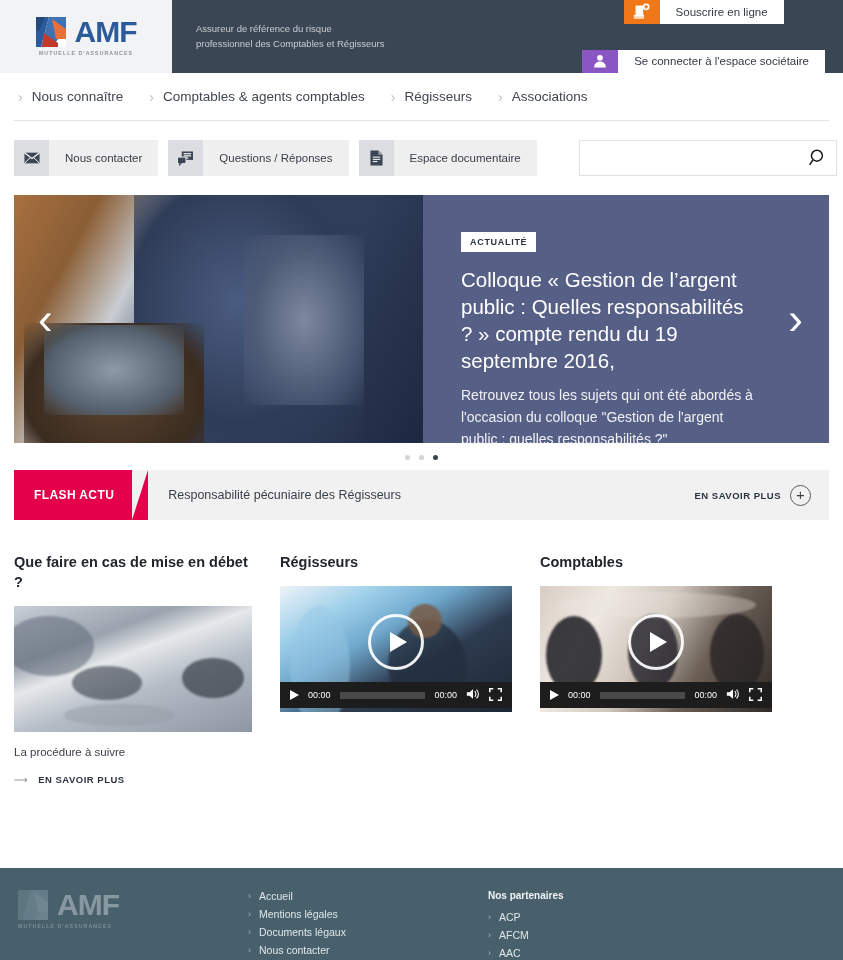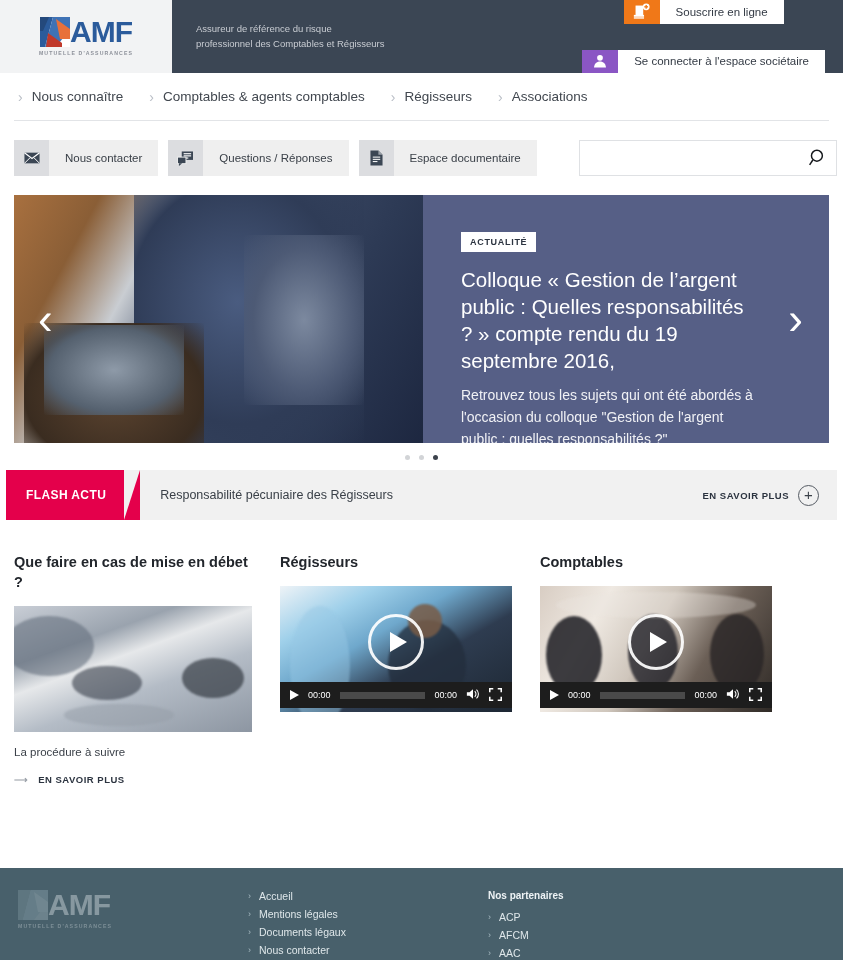--- a/index.html
+++ b/index.html
@@ -21,21 +21,21 @@
   }
   .logo-panel {
     width: 172px;
     background: #f2f3f4;
     display: flex;
     align-items: center;
     justify-content: center;
     flex: 0 0 172px;
   }
   .logo-wrap { display: flex; flex-direction: column; align-items: center; }
-  .logo-row { display: flex; align-items: center; gap: 0; }
+  .logo-row { display: flex; align-items: center; gap: 9px; }
   .logo-mark { width: 30px; height: 30px; display: block; }
   .logo-text { font-size: 30px; font-weight: bold; color: #2b5b9b; letter-spacing: -1px; line-height: 1; }
   .logo-sub {
     font-size: 5.2px; color: #8c9099; letter-spacing: 1.1px;
     margin-top: 3px; font-weight: bold;
   }
   .tagline {
     color: #c8ccd2; font-size: 9.5px; line-height: 1.5;
     align-self: center; margin-left: 24px; width: 190px;
   }
@@ -136,21 +136,21 @@
     color: #fff; font-size: 20.5px; line-height: 1.32; font-weight: 400;
     margin-bottom: 10px;
   }
   .hero-desc { color: #f0f1f5; font-size: 14px; font-weight: normal; line-height: 1.58; }
   .arrow-line { display: inline-block; }
   .dots { display: flex; justify-content: center; gap: 9px; padding: 12px 0 10px; }
   .dot { width: 5px; height: 5px; border-radius: 50%; background: #d2d4d7; cursor: pointer; }
   .dot.active { background: #3c434d; }
 
   
-  .flash-outer { padding: 0 6px; }
+  .flash-outer { padding: 0 14px; }
   .flash {
     height: 50px; background: #f1f1f1; display: flex; align-items: stretch;
     position: relative; overflow: hidden;
   }
   .flash-tag {
     background: #e4004b; color: #fff; font-size: 12px; font-weight: bold;
     letter-spacing: 0.4px; display: flex; align-items: center;
     padding: 0 18px 0 20px; position: relative;
   }
   .flash-tag:after {

